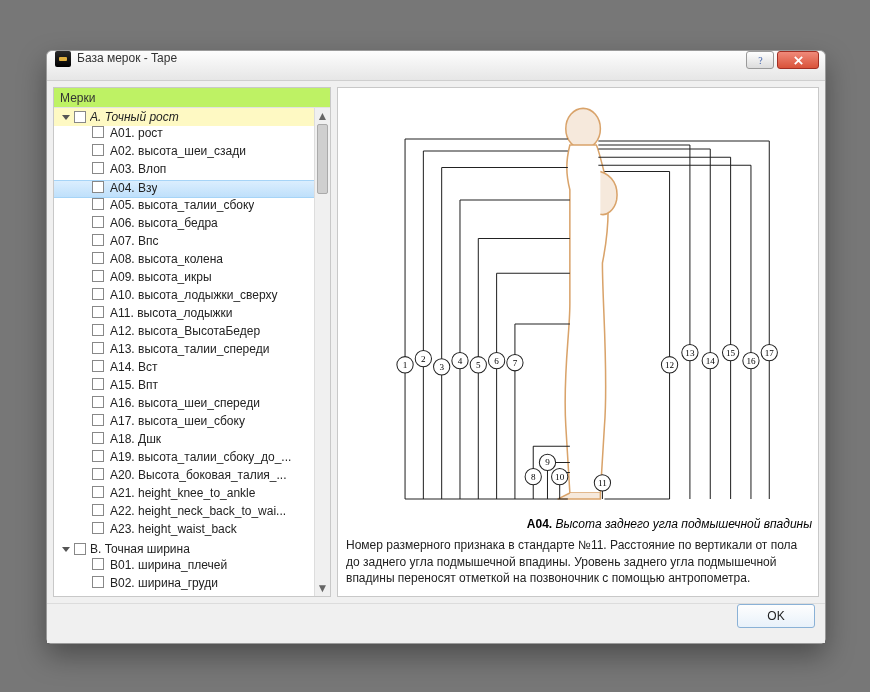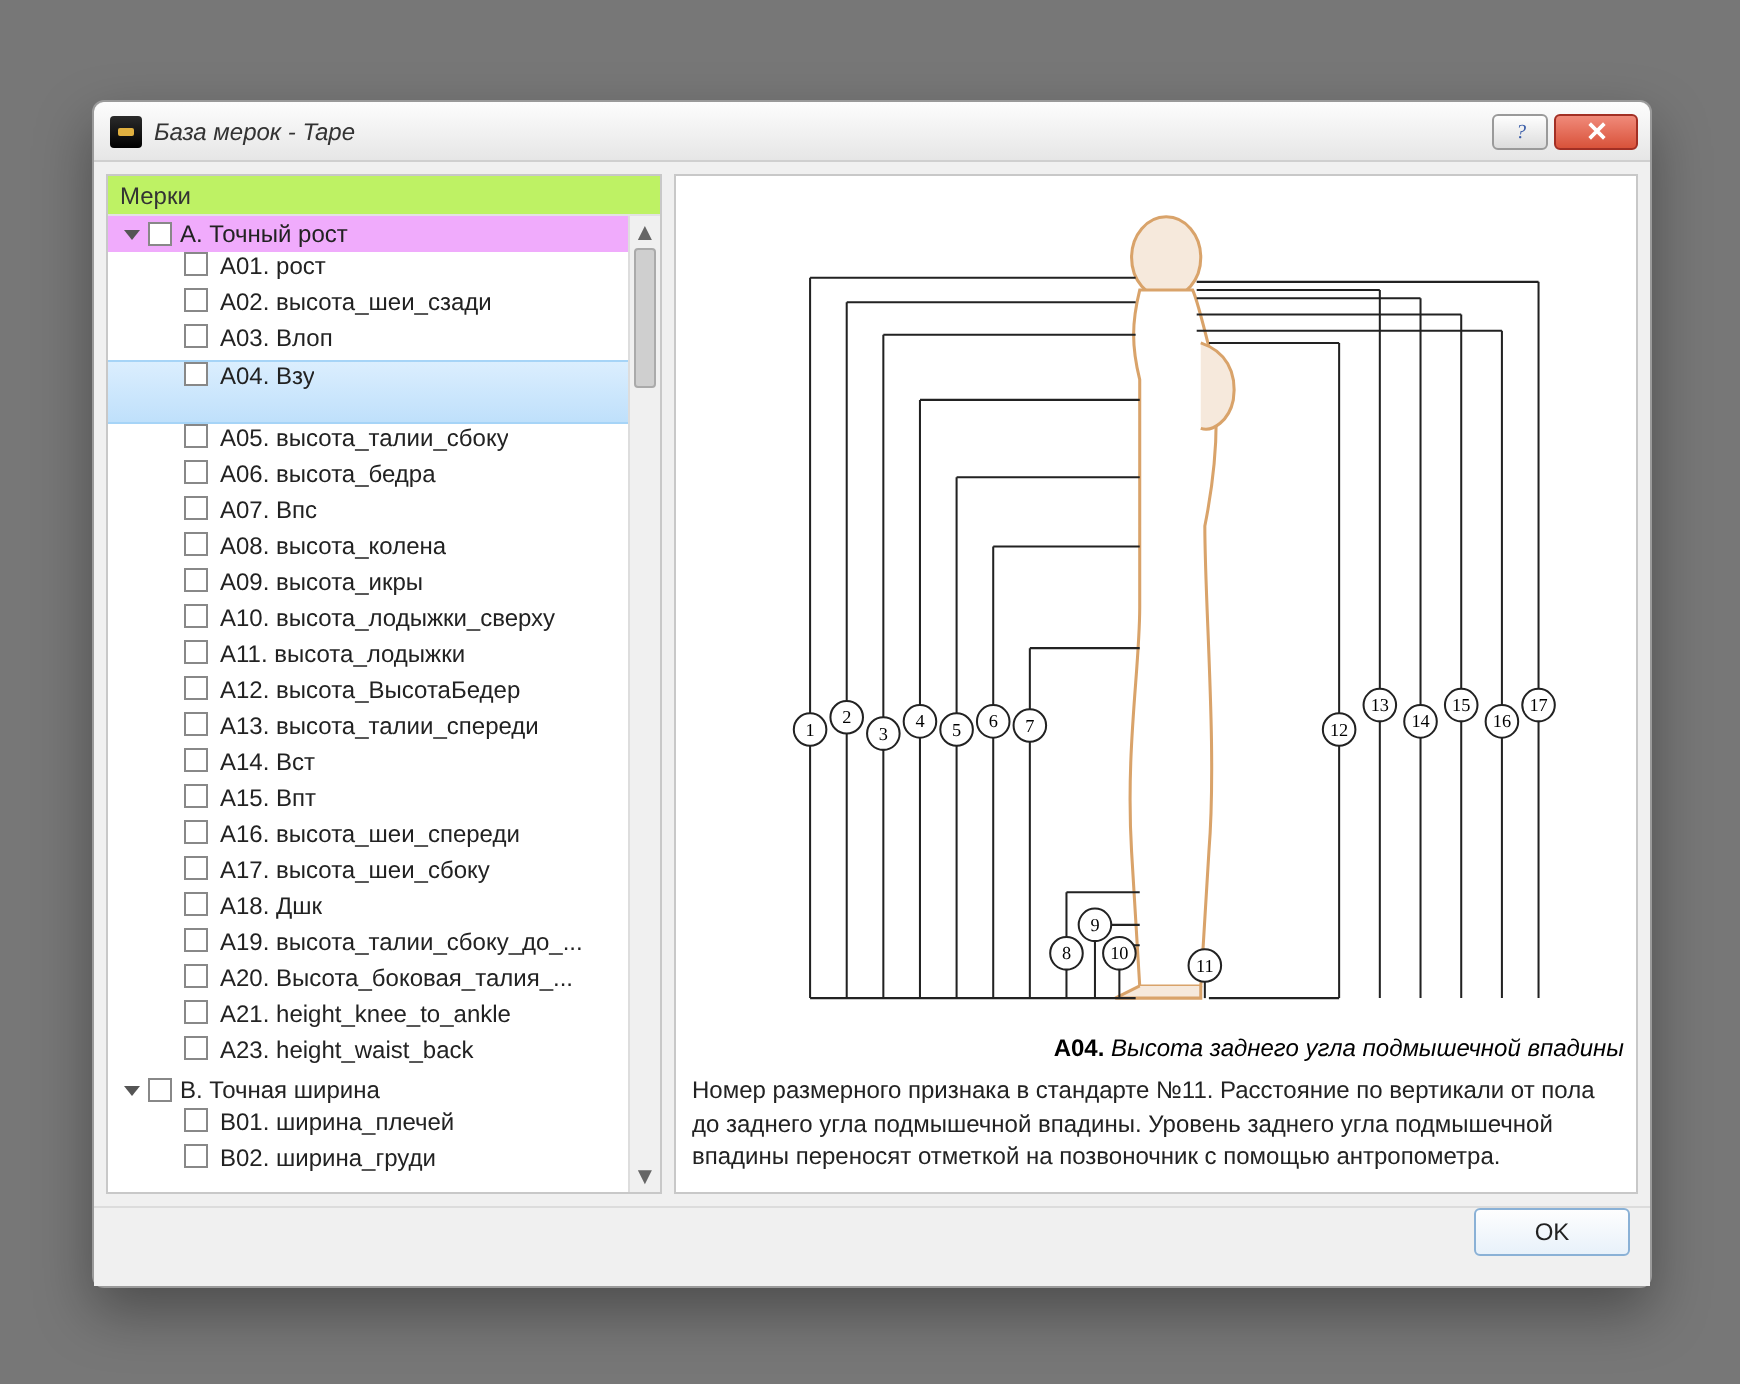--- a/index.html
+++ b/index.html
@@ -19,27 +19,25 @@
     background: #f0f0f0;
     border: 1px solid #9a9a9a;
     border-radius: 6px;
     box-shadow: 0 12px 28px rgba(0,0,0,0.35);
     display: flex;
     flex-direction: column;
   }
   .titlebar {
     height: 30px;
     display: flex;
-    align-items: center;
     padding: 0 6px 0 8px;
     background: linear-gradient(#fdfdfd, #e6e6e6);
     border-top-left-radius: 6px;
     border-top-right-radius: 6px;
     border-bottom: 1px solid #cfcfcf;
-    font-style: italic;
   }
   .app-icon {
     width: 16px; height: 16px;
     background: linear-gradient(#2b2b2b,#000);
     border-radius: 2px;
     margin-right: 6px;
     display: flex; align-items: center; justify-content: center;
   }
   .app-icon svg { width: 10px; height: 10px; }
   .title-text { flex: 1; color: #333; }
@@ -108,21 +106,21 @@
   }
   .tree-scrollbar .arrow.up { top:0; }
   .tree-scrollbar .arrow.down { bottom:0; }
   .group {
     display: flex;
     align-items: center;
     height: 18px;
     padding-left: 8px;
     gap: 4px;
   }
-  .group.a { background: #f0abfc; }
+  .group.a { background: #fef9c3; font-style: italic; }
   .caret {
     width: 0; height: 0;
     border-left: 4px solid transparent;
     border-right: 4px solid transparent;
     border-top: 5px solid #555;
   }
   .chk {
     width: 12px; height: 12px;
     border: 1px solid #888;
     background: #fff;
@@ -131,21 +129,21 @@
   .item {
     display: flex;
     height: 18px;
     padding-left: 38px;
     gap: 6px;
   }
   .item.selected {
     background: linear-gradient(#dbeefe,#bfe0fb);
     border-top: 1px solid #a6d4f7;
     border-bottom: 1px solid #a6d4f7;
-    height: 32px;
+    height: 18px;
     padding-left: 38px;
   }
   .item-label, .group-label {
     white-space: nowrap;
     overflow: hidden;
     text-overflow: ellipsis;
     color: #222;
   }
   .group-label { font-weight: 400; }
   .right-panel {
@@ -302,20 +300,24 @@
               <span class="chk"></span>
               <span class="item-label">A19. высота_талии_сбоку_до_...</span>
             </div>
             <div class="item">
               <span class="chk"></span>
               <span class="item-label">A20. Высота_боковая_талия_...</span>
             </div>
             <div class="item">
               <span class="chk"></span>
               <span class="item-label">A21. height_knee_to_ankle</span>
+            </div>
+            <div class="item">
+              <span class="chk"></span>
+              <span class="item-label">A22. height_neck_back_to_wai...</span>
             </div>
             <div class="item">
               <span class="chk"></span>
               <span class="item-label">A23. height_waist_back</span>
             </div>
             <div class="group">
               <span class="caret"></span>
               <span class="chk"></span>
               <span class="group-label">B. Точная ширина</span>
             </div>

